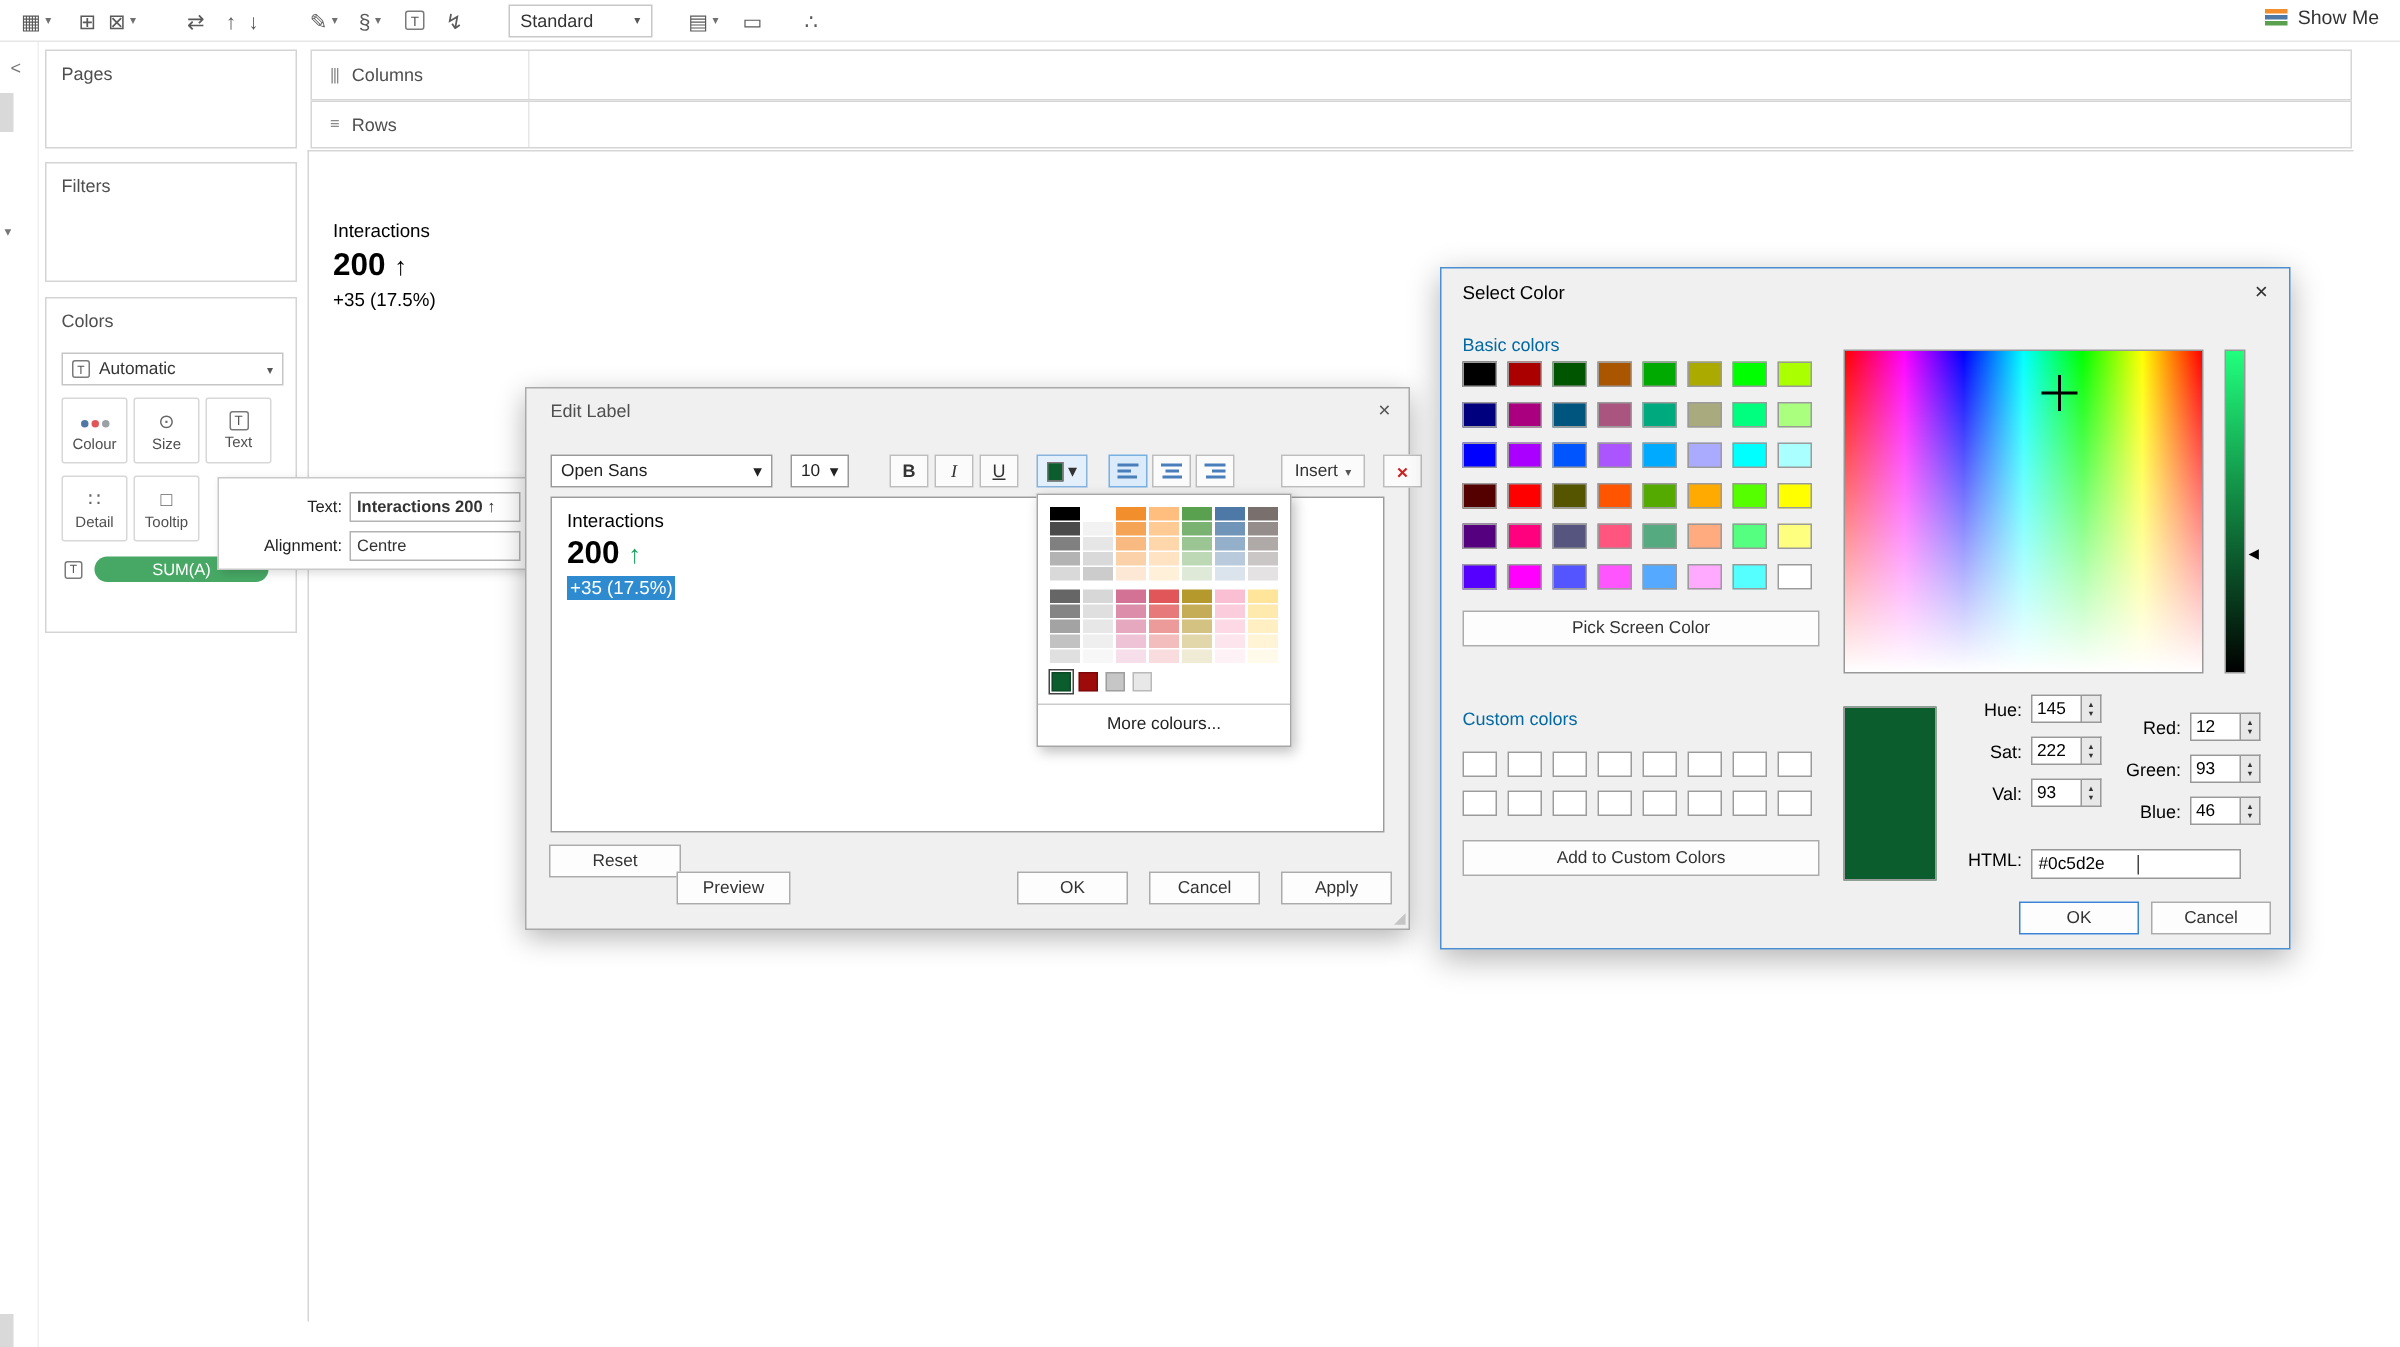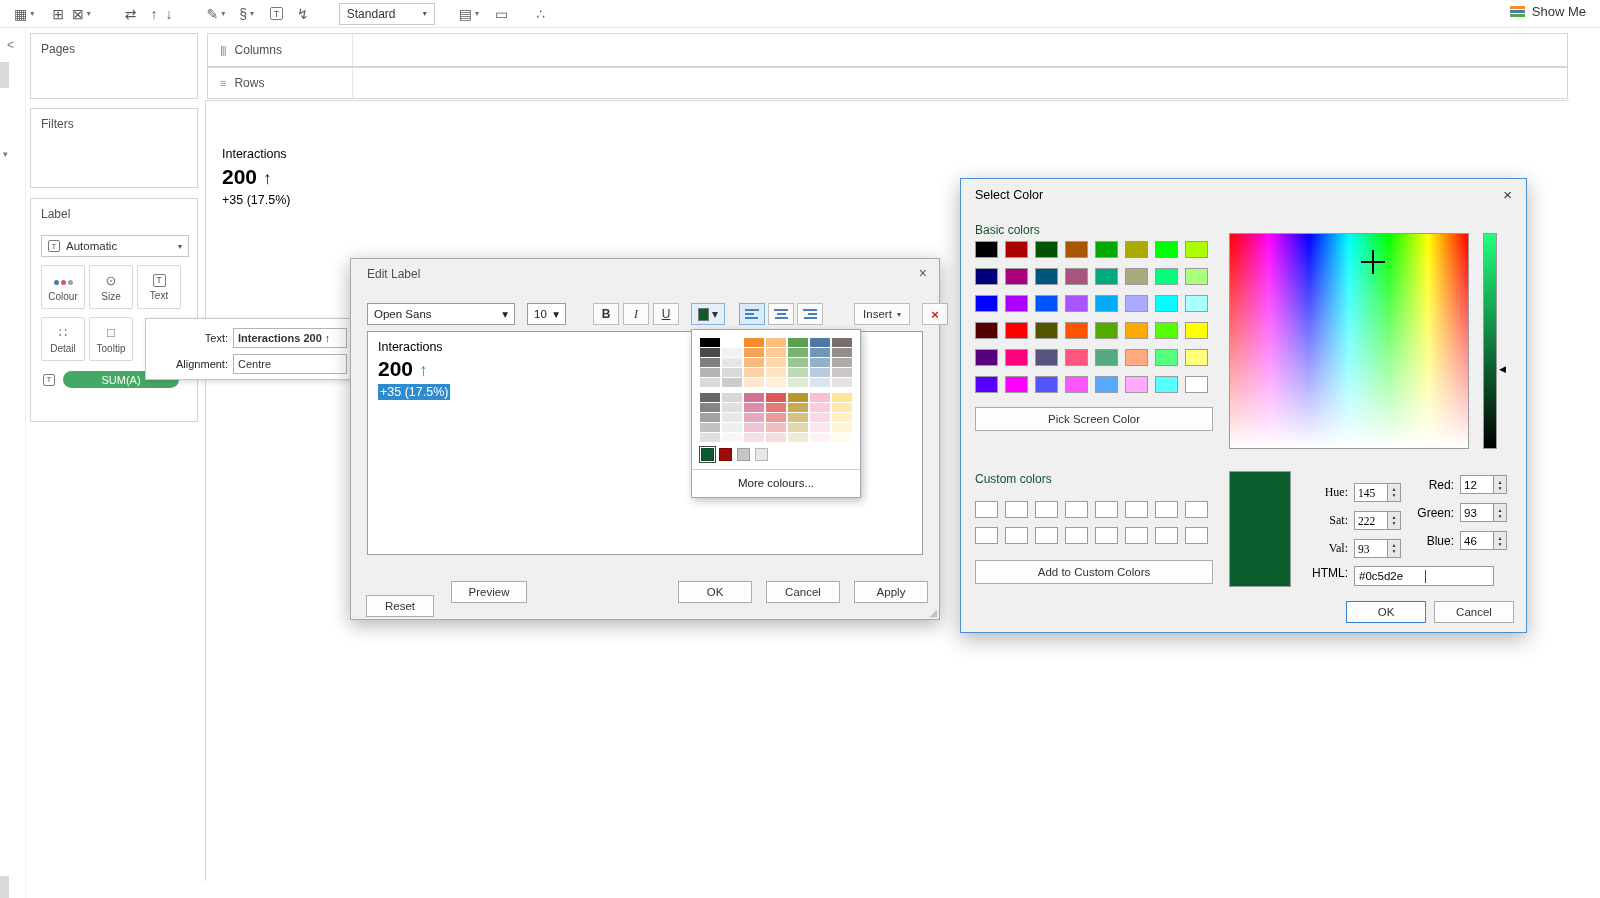--- a/index.html
+++ b/index.html
@@ -115,47 +115,47 @@
   .pblock{display:flex;gap:2px;margin-bottom:6px;}
   .pcol{display:flex;flex-direction:column;gap:1px;}
   .pswatch{width:20px;height:9px;}
   .precent{display:flex;gap:5px;margin:2px 0 8px 1px;}
   .prec{width:13px;height:13px;border:1px solid rgba(0,0,0,.2);box-sizing:border-box;}
   .prec.selected{outline:1px solid #444;outline-offset:1px;}
   .psep{border-top:1px solid #ccc;margin:0 -8px 5px;}
   .pmore{text-align:center;font-size:11.5px;color:#222;padding:2px 0 4px;}
   .btn{position:absolute;height:22px;border:1px solid #ababab;background:#fdfdfd;font-size:11.5px;color:#333;
        display:flex;align-items:center;justify-content:center;box-sizing:border-box;}
-  #btn-reset{left:15px;top:336px;width:68px;} #btn-preview{left:100px;top:322px;width:76px;}
+  #btn-reset{left:15px;top:304px;width:88px;} #btn-preview{left:100px;top:322px;width:76px;}
   #btn-ok{left:327px;top:322px;width:74px;} #btn-cancel{left:415px;top:322px;width:74px;}
   #btn-apply{left:503px;top:322px;width:74px;}
   .grip{position:absolute;right:2px;bottom:1px;color:#c5c5c5;font-size:10px;}
 
   
   .dlg-color{position:absolute;left:960px;top:178px;width:567px;height:455px;background:#f0f0f0;
              border:1px solid #4a8fd2;box-shadow:0 6px 20px rgba(0,0,0,.3);z-index:20;box-sizing:border-box;}
   .sc-title{position:absolute;left:14px;top:9px;font-size:12.5px;color:#000;}
   .sc-close{position:absolute;right:14px;top:7px;color:#333;font-size:15px;}
-  .sc-label{position:absolute;font-size:12px;color:#14532d;}
+  .sc-label{position:absolute;font-size:12px;color:#0369a1;}
   #sc-basic-label{left:14px;top:44px;} #sc-custom-label{left:14px;top:293px;}
   .sc-grid{position:absolute;display:grid;grid-template-columns:repeat(8,23px);grid-auto-rows:17px;column-gap:7px;}
   #sc-basic-grid{left:14px;top:62px;row-gap:10px;}
   #sc-custom-grid{left:14px;top:322px;row-gap:9px;}
   .cswatch{width:23px;height:17px;border:1px solid #9b9b9b;box-sizing:border-box;}
   #sc-pick{left:14px;top:228px;width:238px;height:24px;}
   #sc-add{left:14px;top:381px;width:238px;height:24px;}
   .sc-map{position:absolute;left:268px;top:54px;width:240px;height:216px;border:1px solid #999;box-sizing:border-box;
           background:linear-gradient(to bottom,rgba(255,255,255,0) 0%,#ffffff 100%),
                      linear-gradient(to right,#ff0000 0%,#ff00ff 16.6%,#0000ff 33.3%,#00ffff 50%,#00ff00 66.6%,#ffff00 83.3%,#ff0000 100%);}
   .ch-h{position:absolute;left:131px;top:27px;width:24px;height:2px;background:#000;}
   .ch-v{position:absolute;left:142px;top:16px;width:2px;height:24px;background:#000;}
   .sc-slider{position:absolute;left:522px;top:54px;width:14px;height:216px;border:1px solid #999;box-sizing:border-box;}
   .sc-slider-arrow{position:absolute;left:538px;top:185px;font-size:9px;color:#000;}
   .sc-current{position:absolute;left:268px;top:292px;width:62px;height:116px;border:1px solid #9a9a9a;box-sizing:border-box;}
-  #sc-hsv{position:absolute;left:337px;top:304px;font-family:Liberation Serif, serif;} #sc-rgb{position:absolute;left:443px;top:296px;}
+  #sc-hsv{position:absolute;left:337px;top:284px;} #sc-rgb{position:absolute;left:443px;top:296px;}
   .spin-row{display:flex;align-items:center;height:19px;margin-bottom:9px;}
   .spin-label{width:50px;text-align:right;padding-right:6px;font-size:12px;color:#000;}
   .spin-box{width:34px;height:19px;border:1px solid #999;background:#fff;font-size:11.5px;color:#000;
             display:flex;align-items:center;padding:0 3px;box-sizing:border-box;}
   .spin-arrows{width:13px;height:19px;border:1px solid #999;border-left:none;background:#e8e8e8;display:flex;
                flex-direction:column;align-items:center;justify-content:center;font-size:5px;color:#333;
                box-sizing:border-box;line-height:6px;}
   .sc-html{position:absolute;left:337px;top:387px;display:flex;align-items:flex-start;}
   .sc-html .spin-label{width:50px;}
   .sc-html-input{width:140px;height:20px;border:1px solid #999;background:#fff;font-size:11.5px;color:#000;
@@ -234,21 +234,21 @@
   <div class="strip-caret">▾</div>
   <div class="strip-bottom"></div>
 
   <div class="card" id="card-filters">
     <div class="card-label">Filters</div>
   </div>
   <div class="card" id="card-pages">
     <div class="card-label">Pages</div>
   </div>
   <div class="card" id="card-marks">
-    <div class="card-label">Label</div>
+    <div class="card-label">Colors</div>
     <div class="marks-select">
       <span class="boxedT small">T</span>
       <span>Automatic</span>
       <span class="caret">▾</span>
     </div>
     <button class="mbtn" id="mb-colour">
       <span class="micon" id="colour-icon"><i class="dot" style="background: rgb(78, 121, 167);"></i><i class="dot" style="background: rgb(225, 87, 89);"></i><i class="dot" style="background: rgb(154, 160, 166);"></i></span>
       <span>Colour</span>
     </button>
     <button class="mbtn" id="mb-size">

